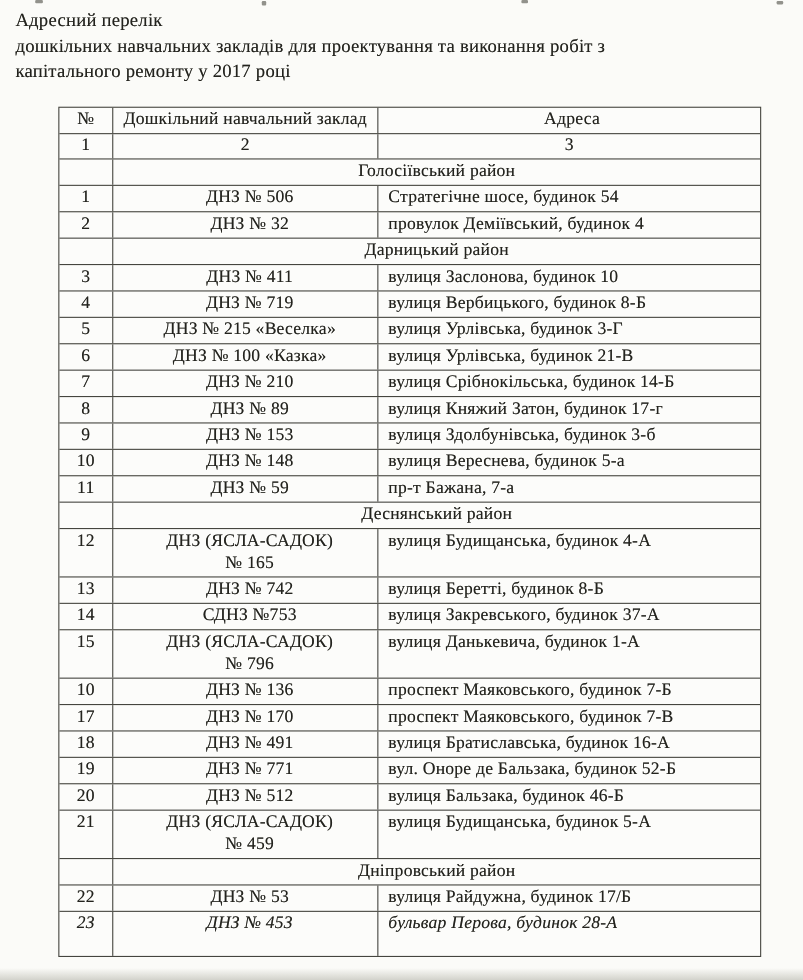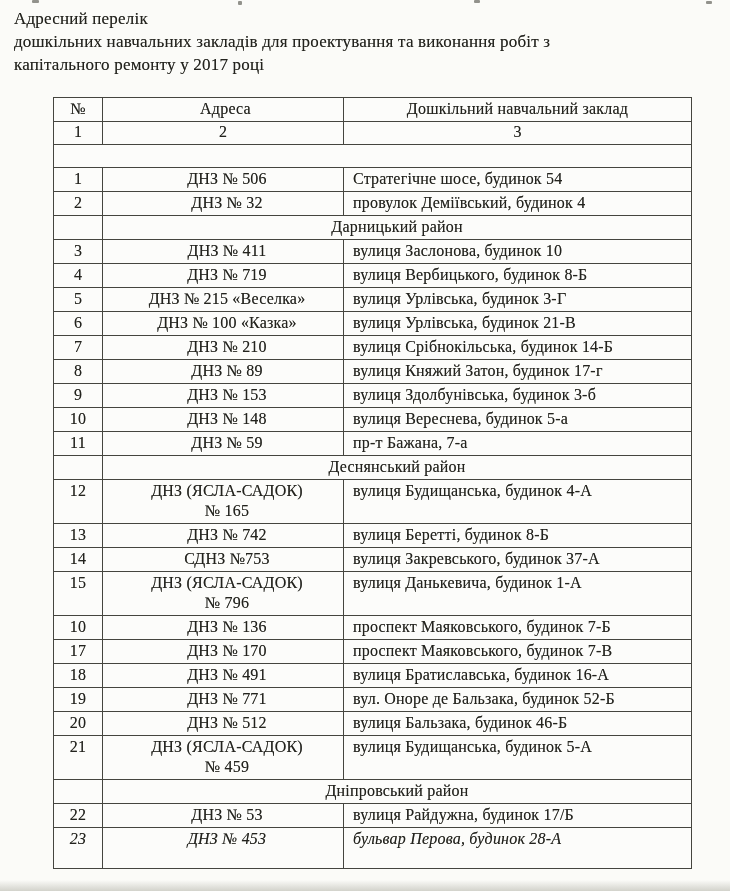--- a/index.html
+++ b/index.html
@@ -83,30 +83,31 @@
 
   <div class="title-block">
     <div>Адресний перелік</div>
     <div>дошкільних навчальних закладів для проектування та виконання робіт з</div>
     <div>капітального ремонту у 2017 році</div>
   </div>
 
   <div class="scan-table">
       <div class="trow r-head">
         <div class="cell c-num">№</div>
+        <div class="cell c-inst">Дошкільний навчальний заклад</div>
         <div class="cell c-addr">Адреса</div>
-        <div class="cell c-inst">Дошкільний навчальний заклад</div>
       </div>
       <div class="trow r-colnum">
         <div class="cell c-num">1</div>
         <div class="cell c-num">2</div>
         <div class="cell c-num">3</div>
       </div>
       <div class="trow r-section">
         <div class="cell c-num"></div>
+        <div class="cell section-cell">Голосіївський район</div>
       </div>
       <div class="trow">
         <div class="cell c-num">1</div>
         <div class="cell c-inst">ДНЗ № 506</div>
         <div class="cell c-addr">Стратегічне шосе, будинок 54</div>
       </div>
       <div class="trow">
         <div class="cell c-num">2</div>
         <div class="cell c-inst">ДНЗ № 32</div>
         <div class="cell c-addr">провулок Деміївський, будинок 4</div>

